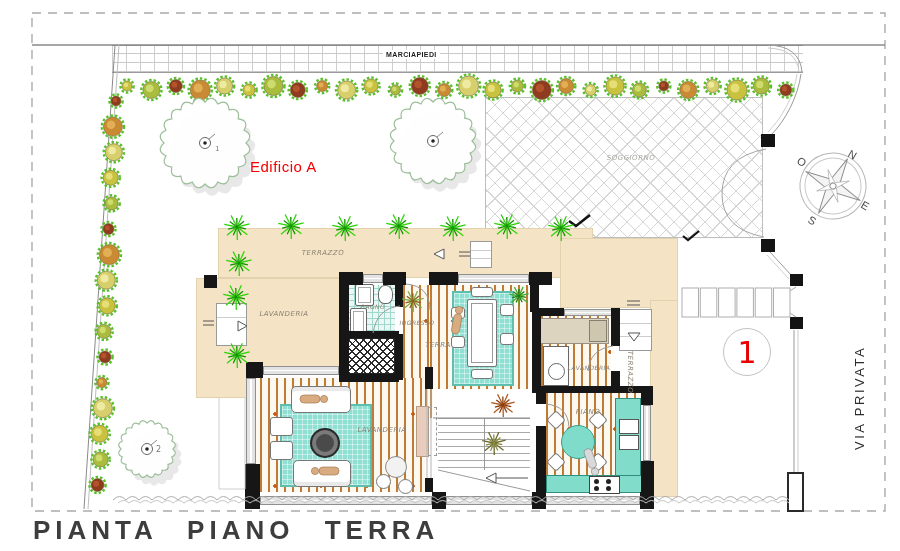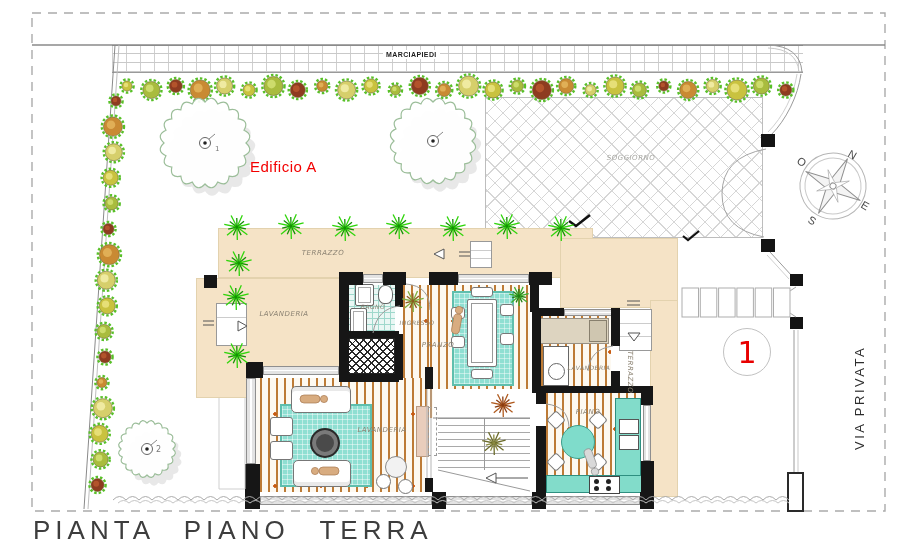--- a/index.html
+++ b/index.html
@@ -47,21 +47,21 @@
   .rlabel.vert{transform:translate(-50%,-50%) rotate(90deg);}
   .rlabel.gray{color:#a5a5a0;}
   #marciapiedi{position:absolute;font:bold 7px "Liberation Sans",sans-serif;color:#1d1d1d;
           background:#fff;padding:1px 3px;letter-spacing:.4px;}
   #edificio{position:absolute;font:15px "Liberation Sans",sans-serif;color:#F30000;letter-spacing:.5px;}
   #via{position:absolute;font:13px "Liberation Sans",sans-serif;color:#2c2c2c;letter-spacing:2.5px;
        writing-mode:vertical-rl;transform:rotate(180deg);}
   #unit{position:absolute;width:46px;height:46px;border:1px solid #c2c2c2;border-radius:50%;
         display:flex;align-items:center;justify-content:center;background:#fff;}
   #unit span{font:30px "DejaVu Sans",sans-serif;color:#E80000;}
-  #title{position:absolute;font-family:"Liberation Sans",sans-serif;font-weight:400;font-size:26px;
+  #title{position:absolute;font-family:"Liberation Sans",sans-serif;font-weight:700;font-size:26px;
          color:#3d3d3d;letter-spacing:5px;word-spacing:18px;}
   .treenum{position:absolute;font:7px "DejaVu Sans",sans-serif;color:#777;}
   svg text{font-family:"Liberation Sans",sans-serif;}
 </style>
 </head>
 <body>
 
 <div id="plan">
 
   <div class="sidewalk" style="left:112px;top:45px;width:691px;height:28px;"></div>
@@ -643,21 +643,21 @@
       </g>
   </svg>
 
   <div id="marciapiedi" style="left:383px;top:50px;">MARCIAPIEDI</div>
   <div id="edificio" style="left:250px;top:158px;">Edificio A</div>
   <div class="rlabel gray" style="left:631px;top:158px;">SOGGIORNO</div>
   <div class="rlabel" style="left:323px;top:253px;">TERRAZZO</div>
   <div class="rlabel" style="left:284px;top:314px;">LAVANDERIA</div>
   <div class="rlabel small" style="left:373px;top:306px;">BAGNO</div>
   <div class="rlabel small" style="left:417px;top:322px;">INGRESSO</div>
-  <div class="rlabel" style="left:438px;top:345px;">PRANZO</div>
+  <div class="rlabel" style="left:438px;top:345px;">TERRA</div>
   <div class="rlabel small" style="left:589px;top:367px;">LAVANDERIA</div>
   <div class="rlabel" style="left:588px;top:412px;">PIANO</div>
   <div class="rlabel" style="left:382px;top:430px;">LAVANDERIA</div>
   <div class="rlabel vert" style="left:630px;top:372px;">TERRAZZO</div>
   <div id="via" style="left:852px;top:300px;height:150px;">VIA PRIVATA</div>
   <div id="unit" style="left:723px;top:328px;">
     <span>1</span>
   </div>
   <div class="treenum" style="left:215px;top:145px;">1</div>
   <div class="treenum" style="left:156px;top:445px;font-size:8px;">2</div>

